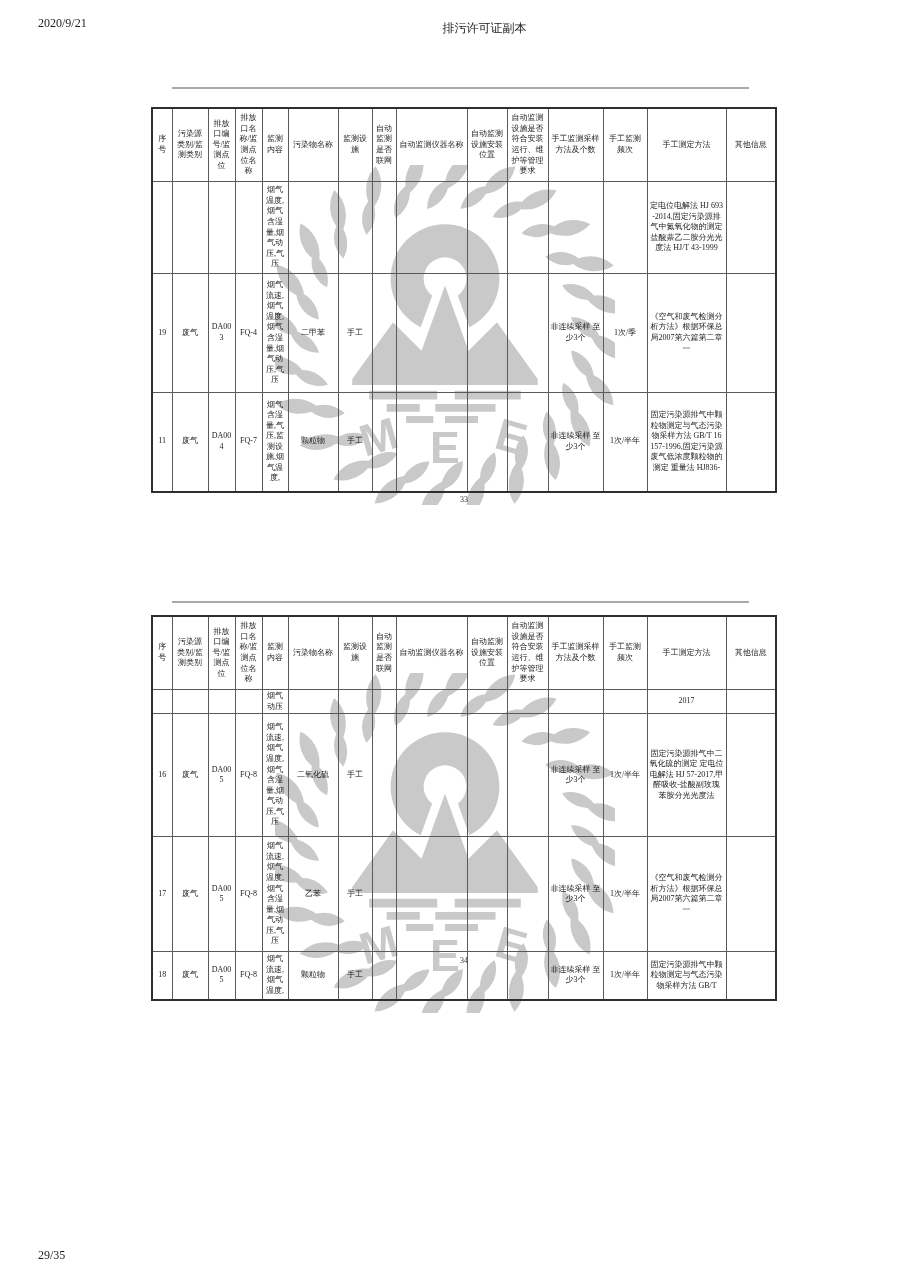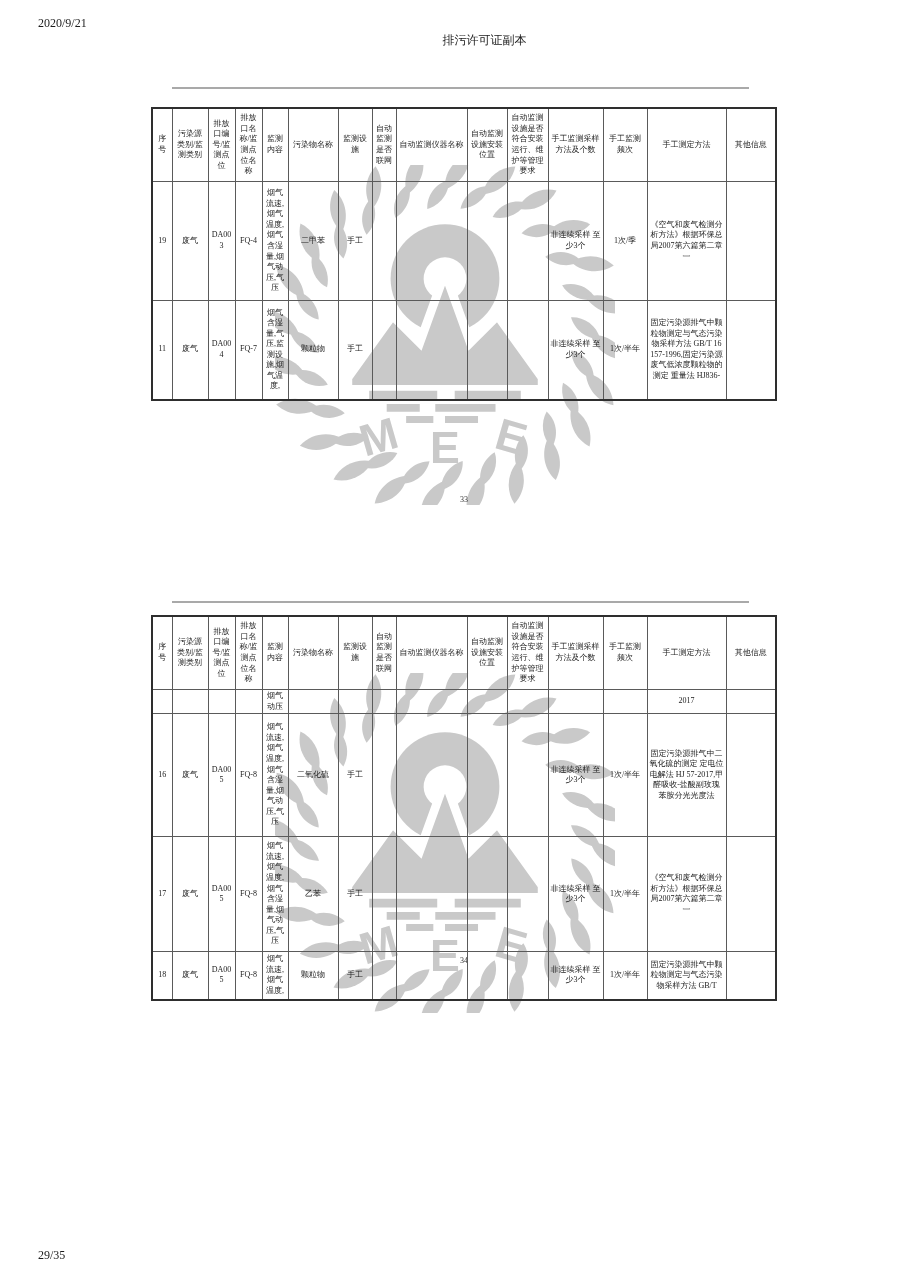--- a/index.html
+++ b/index.html
@@ -4,21 +4,21 @@
 <style>
   html,body{margin:0;padding:0;}
   body{
     width:909px;height:1287px;position:relative;overflow:hidden;
     background:#ffffff;color:#1b1b1b;
     font-family:"Liberation Serif","DejaVu Serif",serif;
   }
   
   .print-header{position:absolute;top:16px;left:0;right:0;height:18px;font-size:12px;padding-left:8px;}
   .print-date{position:absolute;left:38px;top:0;}
-  .print-title{position:absolute;left:50%;top:16px;transform:translateX(calc(-50% + 30px));white-space:nowrap;}
+  .print-title{position:absolute;left:50%;top:4px;transform:translateX(calc(-50% + 30px));white-space:nowrap;}
   .print-footer{position:absolute;top:1248px;left:38px;right:38px;font-size:12px;
     display:flex;justify-content:space-between;font-family:"Liberation Serif","DejaVu Serif",serif;}
   .footer-url{white-space:nowrap;}
   
   .rule{position:absolute;left:172px;width:577px;height:2px;background:#a9a9a9;}
   .rule-1{top:87px;}
   .rule-2{top:601px;}
   
   .twrap{position:absolute;left:151px;width:626px;}
   .twrap-1{top:107px;}
@@ -159,20 +159,37 @@
           <th>自动监测仪器名称</th>
           <th>自动监测设施安装位置</th>
           <th>自动监测设施是否符合安装运行、维护等管理要求</th>
           <th>手工监测采样方法及个数</th>
           <th>手工监测频次</th>
           <th>手工测定方法</th>
           <th>其他信息</th>
         </tr>
       </thead>
     <tbody>
+        <tr style="height: 92px;">
+          <td></td>
+          <td></td>
+          <td></td>
+          <td></td>
+          <td>烟气温度,烟气含湿量,烟气动压,气压</td>
+          <td></td>
+          <td></td>
+          <td></td>
+          <td></td>
+          <td></td>
+          <td></td>
+          <td></td>
+          <td></td>
+          <td>定电位电解法 HJ 693-2014,固定污染源排气中氮氧化物的测定 盐酸萘乙二胺分光光度法 HJ/T 43-1999</td>
+          <td></td>
+        </tr>
         <tr style="height: 119px;">
           <td>19</td>
           <td>废气</td>
           <td>DA003</td>
           <td>FQ-4</td>
           <td>烟气流速,烟气温度,烟气含湿量,烟气动压,气压</td>
           <td>二甲苯</td>
           <td>手工</td>
           <td></td>
           <td></td>

